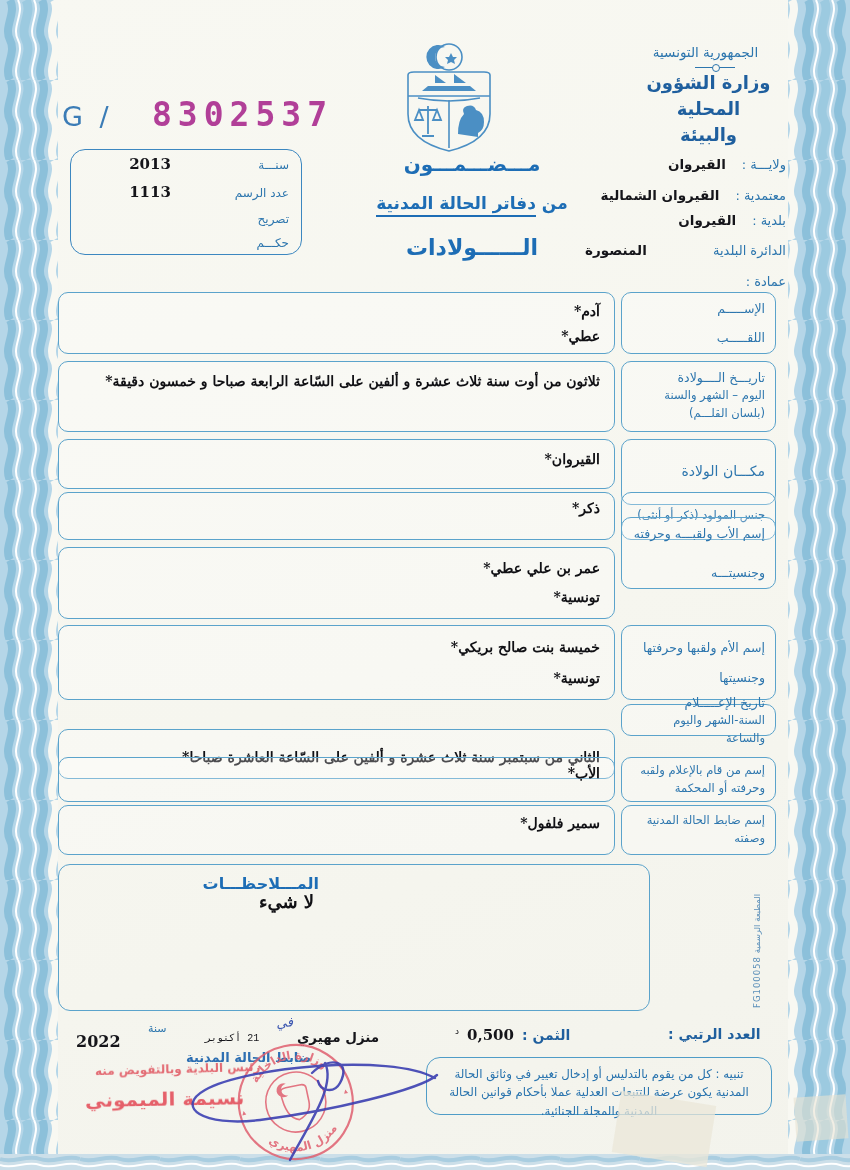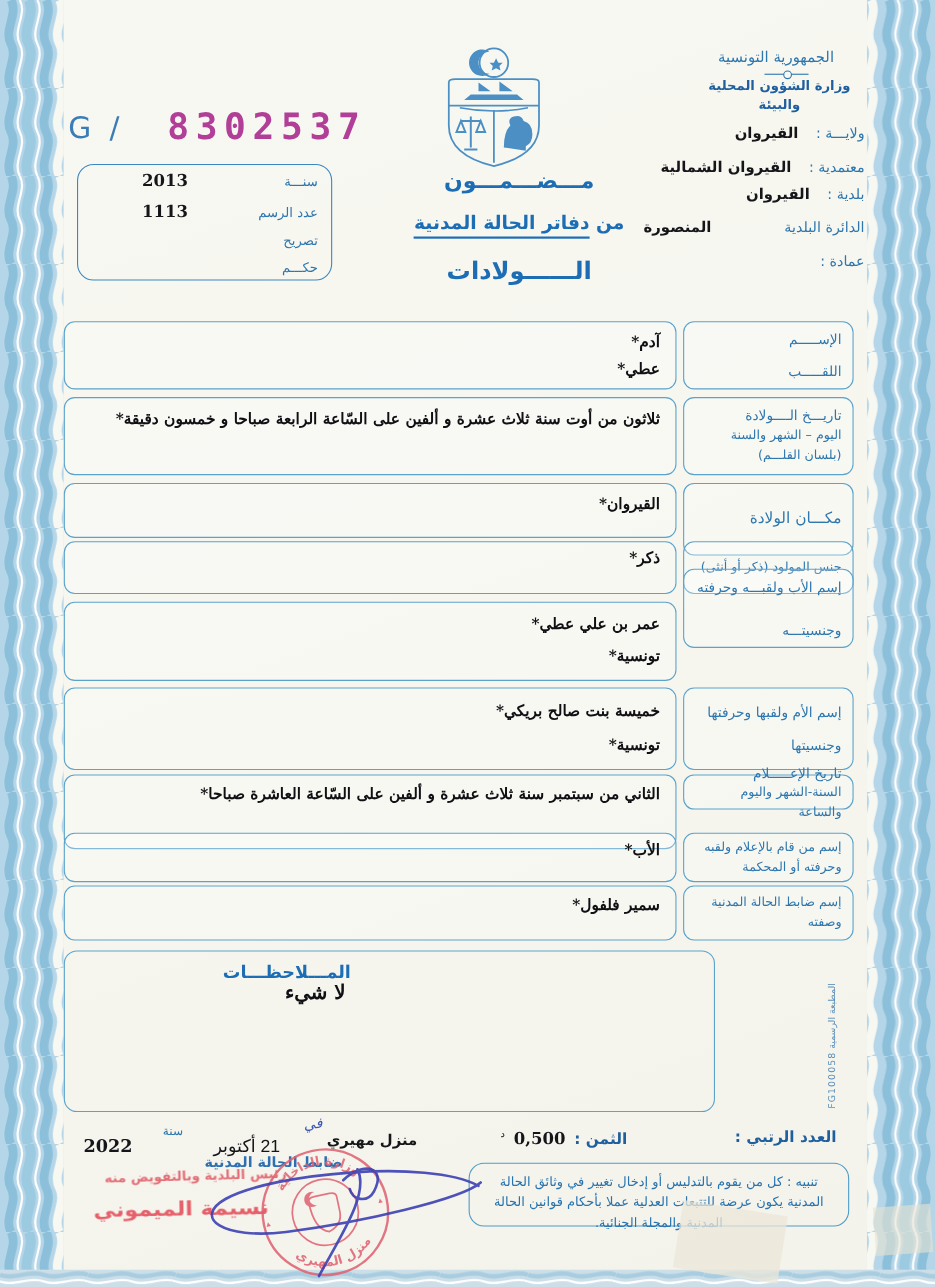--- a/index.html
+++ b/index.html
@@ -34,21 +34,21 @@
   .title-l1{font-size:20px;font-weight:bold;letter-spacing:2px;}
   .title-l2{font-size:17px;font-weight:bold;margin-top:17px;}
   .title-l2 .u{border-bottom:2px solid #1d6db5;padding-bottom:2px;}
   .title-l3{font-size:22px;font-weight:bold;margin-top:22px;letter-spacing:1px;}
 
   
   .hdr{left:585px;top:44px;width:201px;color:#2d76ae;}
   .hdr-republic{text-align:center;font-size:13.5px;padding-left:40px;}
   .hdr-divider{width:40px;height:5px;margin:2px auto 2px 110px;border-bottom:1.3px solid #2d76ae;position:relative;}
   .hdr-divider::after{content:"";position:absolute;left:17px;top:2px;width:6px;height:6px;border:1.2px solid #2d76ae;border-radius:50%;background:#f8f8f2;}
-  .hdr-ministry{text-align:center;font-weight:bold;color:#1f5f9e;font-size:12px;line-height:1.45;padding-left:46px;}
+  .hdr-ministry{text-align:center;font-weight:bold;color:#1f5f9e;font-size:18px;line-height:1.45;padding-left:46px;}
   .hdr-line{display:flex;align-items:baseline;gap:16px;margin-top:9px;}
   .hdr-line .lbl{font-size:13px;white-space:nowrap;}
   .hdr-line .val{font-weight:bold;color:#15151a;font-size:13.5px;white-space:nowrap;}
   .hdr-line.spread{justify-content:space-between;}
 
   
   .vbox,.lbox{position:absolute;border:1.6px solid #5ba3cb;border-radius:10px;box-sizing:border-box;background:rgba(255,255,255,0.25);}
   .vbox{left:58px;width:557px;padding:6px 14px;color:#101014;font-weight:bold;font-size:14px;line-height:1.95;font-family:"DejaVu Serif",serif;}
   .lbox{left:621px;width:155px;padding:6px 10px;color:#2d76ae;font-size:12.5px;line-height:1.55;display:flex;flex-direction:column;}
   .lbox.vcenter{justify-content:center;}
@@ -63,21 +63,21 @@
   
   .ordinal{left:668px;top:1026px;color:#1f5f9e;font-weight:bold;font-size:14px;}
   .price{left:455px;top:1026px;display:flex;direction:rtl;align-items:baseline;gap:8px;}
   .price .lbl{color:#1f5f9e;font-weight:bold;font-size:14px;}
   .price .val{color:#15151a;font-weight:bold;font-size:15px;font-family:"DejaVu Serif",serif;}
   .price .unit{color:#15151a;font-size:9px;vertical-align:super;position:relative;top:-6px;}
   .notice-box{left:426px;top:1057px;width:346px;height:58px;border:1.5px solid #4f9cc7;border-radius:14px;box-sizing:border-box;
     color:#2873ae;font-size:11.8px;line-height:1.55;text-align:center;padding:7px 12px;}
   .issue-place{left:297px;top:1029px;font-weight:bold;font-size:13.5px;color:#15151a;}
   .issue-in{left:276px;top:1015px;color:#3a55b0;font-size:13px;font-style:italic;transform:rotate(-6deg);}
-  .issue-date{left:194px;top:1032px;font-size:16px;color:#15151a;font-family:Liberation Sans, sans-serif;}
+  .issue-date{left:205px;top:1032px;font-size:10px;color:#15151a;font-family:Liberation Mono, monospace;}
   .issue-year-label{left:148px;top:1022px;color:#2d76ae;font-size:11px;}
   .issue-year{left:76px;top:1032px;font-size:16px;font-weight:bold;color:#15151a;font-family:"DejaVu Serif",serif;}
   .officer-title{left:186px;top:1050px;color:#2e6fb2;font-weight:bold;font-size:13px;}
   .red-delegation{left:95px;top:1062px;color:#e05560;font-size:12px;font-weight:bold;filter:blur(0.5px);transform:rotate(-1.5deg);opacity:.85;}
   .red-name{left:85px;top:1090px;color:#e4505c;font-size:18px;font-weight:bold;letter-spacing:2px;filter:blur(0.6px);transform:rotate(-1deg) scaleX(1.12);transform-origin:left;opacity:.9;}
   .printer-mark{left:752px;top:1008px;transform:rotate(-90deg);transform-origin:0 0;color:#5b8fb9;font-size:8.5px;white-space:nowrap;letter-spacing:1px;}
 
   .remnant1{left:616px;top:1098px;width:96px;height:62px;background:#ebe7d8;opacity:.75;transform:rotate(9deg);}
   .remnant2{left:795px;top:1096px;width:52px;height:44px;background:#e7e3d2;opacity:.6;transform:rotate(-4deg);}
 </style>
@@ -250,21 +250,21 @@
   </div>
   <div class="abs vbox" style="top:625px;height:75px;line-height:2.2;">
     <div>خميسة بنت صالح بريكي*</div>
     <div>تونسية*</div>
   </div>
 
   <div class="abs lbox vcenter" style="top:704px;height:32px;">
     <span>تاريخ الإعـــــلام</span>
     <span class="small-lbl">السنة-الشهر واليوم والساعة</span>
   </div>
-  <div class="abs vbox" style="top:704px;height:68px;padding-top:4px;">
+  <div class="abs vbox" style="top:729px;height:50px;padding-top:14px;">
     <div>الثاني من سبتمبر سنة ثلاث عشرة و ألفين على السّاعة العاشرة صباحا*</div>
   </div>
 
   <div class="abs lbox vcenter" style="top:757px;height:45px;">
     <span class="small-lbl">إسم من قام بالإعلام ولقبه</span>
     <span class="small-lbl">وحرفته أو المحكمة</span>
   </div>
   <div class="abs vbox" style="top:757px;height:45px;padding-top:2px;">
     <div>الأب*</div>
   </div>

